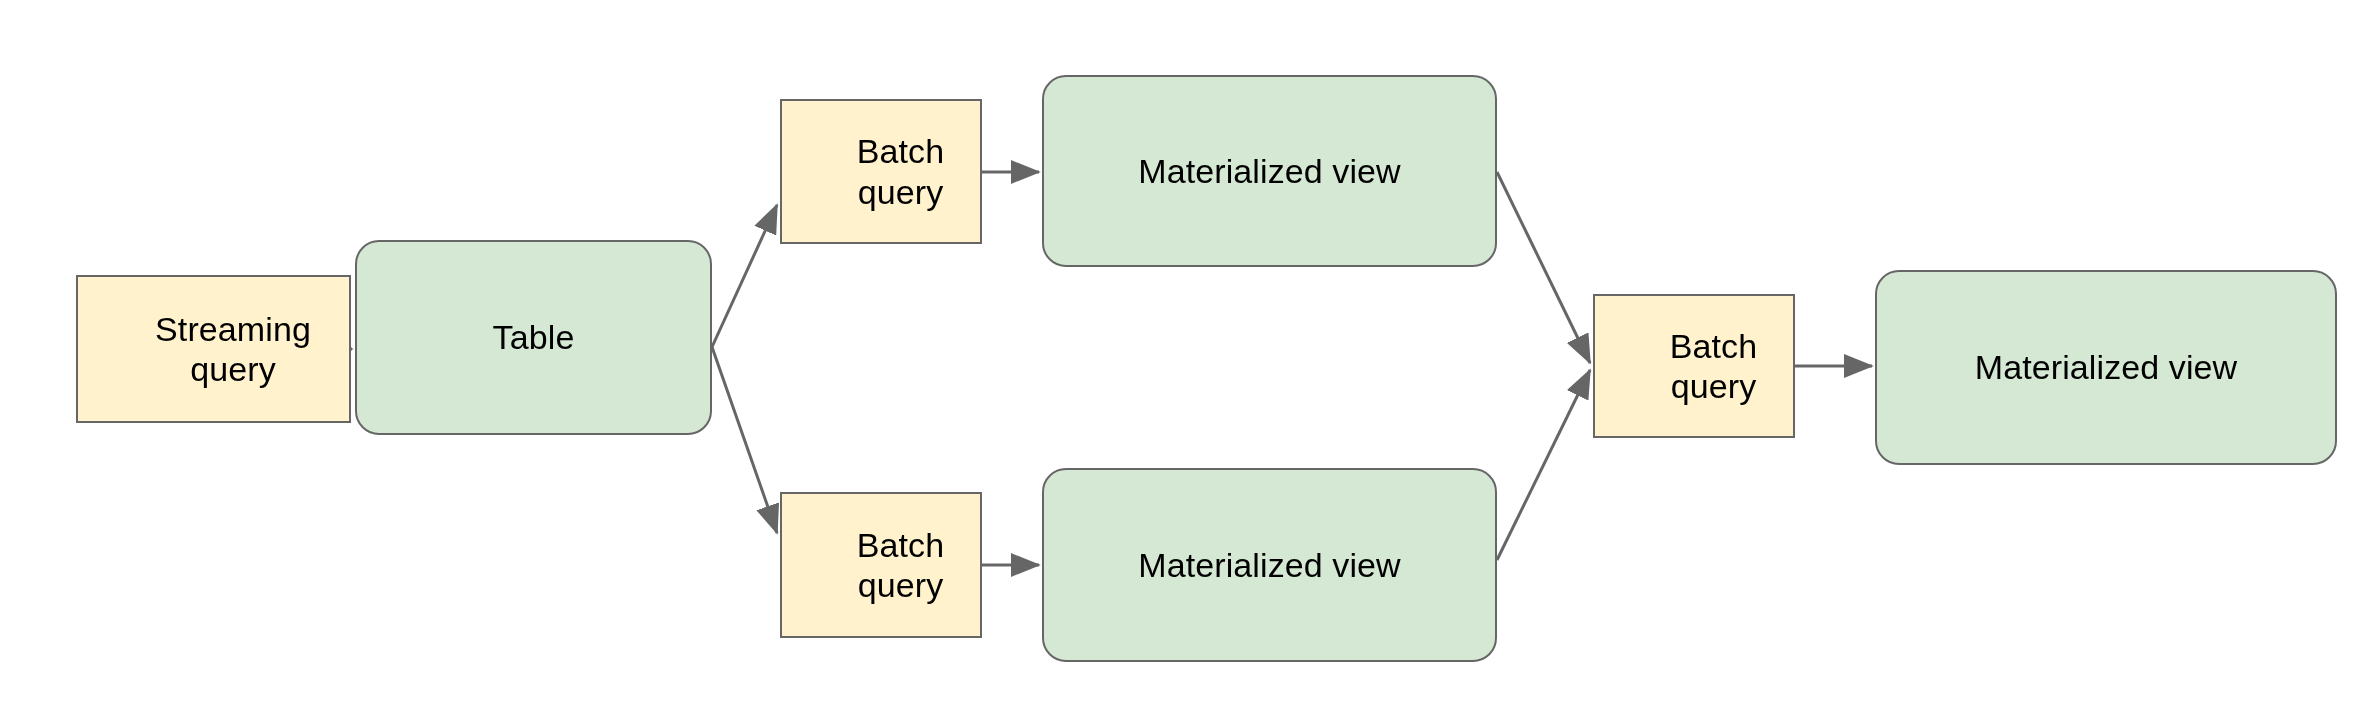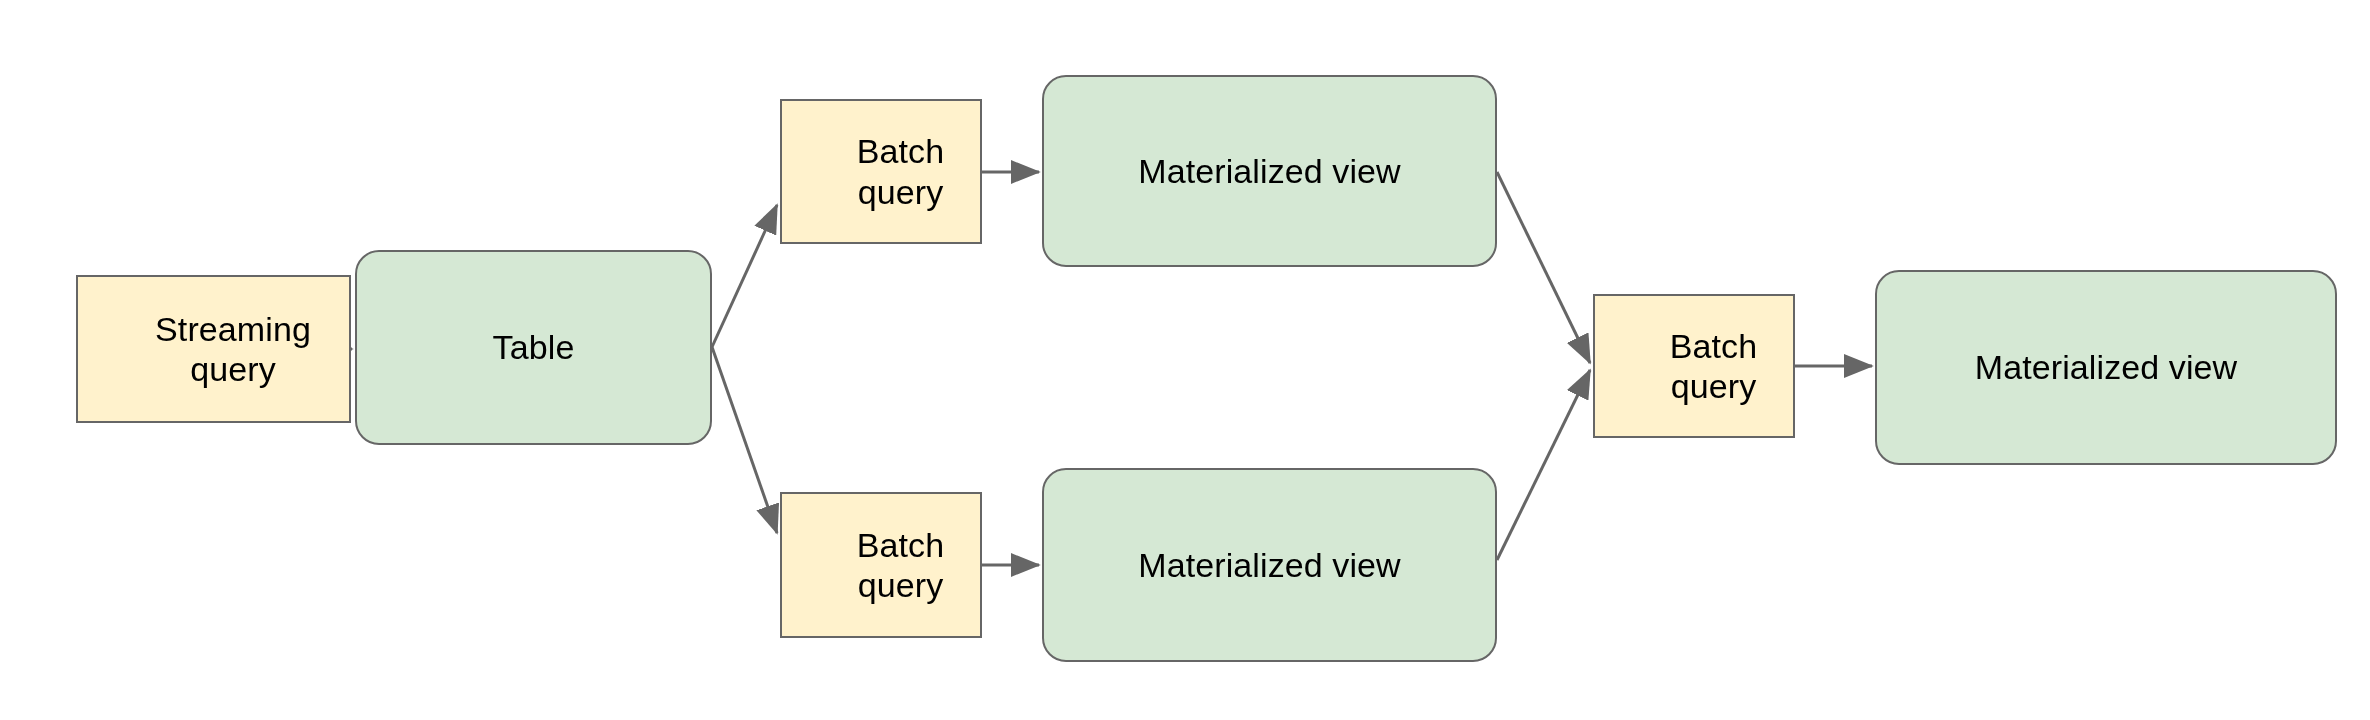--- a/index.html
+++ b/index.html
@@ -75,21 +75,21 @@
         <line x1="1497" y1="560" x2="1590" y2="370" stroke="#666666" stroke-width="3" marker-end="url(#arrowhead)"></line>
         <line x1="1795" y1="366" x2="1872" y2="366" stroke="#666666" stroke-width="3" marker-end="url(#arrowhead)"></line>
       </g>
   </svg>
 
   <div id="node-layer">
       <div class="node process" style="left: 32px; top: 275px; width: 275px; height: 148px; background: rgb(255, 242, 204); border-color: rgb(102, 102, 102); margin-left: 44px;">
         <span class="node-label">Streaming
 query</span>
       </div>
-      <div class="node store" style="left: 355px; top: 250px; width: 357px; height: 195px; background: rgb(213, 232, 212); border-color: rgb(102, 102, 102);">
+      <div class="node store" style="left: 355px; top: 240px; width: 357px; height: 195px; background: rgb(213, 232, 212); border-color: rgb(102, 102, 102);">
         <span class="node-label">Table</span>
       </div>
       <div class="node process" style="left: 780px; top: 99px; width: 202px; height: 145px; background: rgb(255, 242, 204); border-color: rgb(102, 102, 102);">
         <span class="node-label">Batch
 query</span>
       </div>
       <div class="node store" style="left: 1042px; top: 75px; width: 455px; height: 192px; background: rgb(213, 232, 212); border-color: rgb(102, 102, 102);">
         <span class="node-label">Materialized view</span>
       </div>
       <div class="node process" style="left: 780px; top: 492px; width: 202px; height: 146px; background: rgb(255, 242, 204); border-color: rgb(102, 102, 102);">

